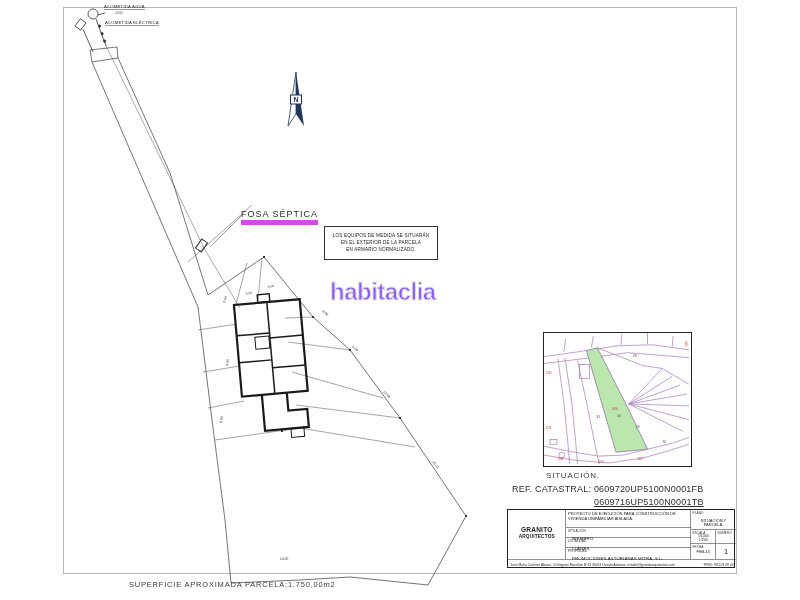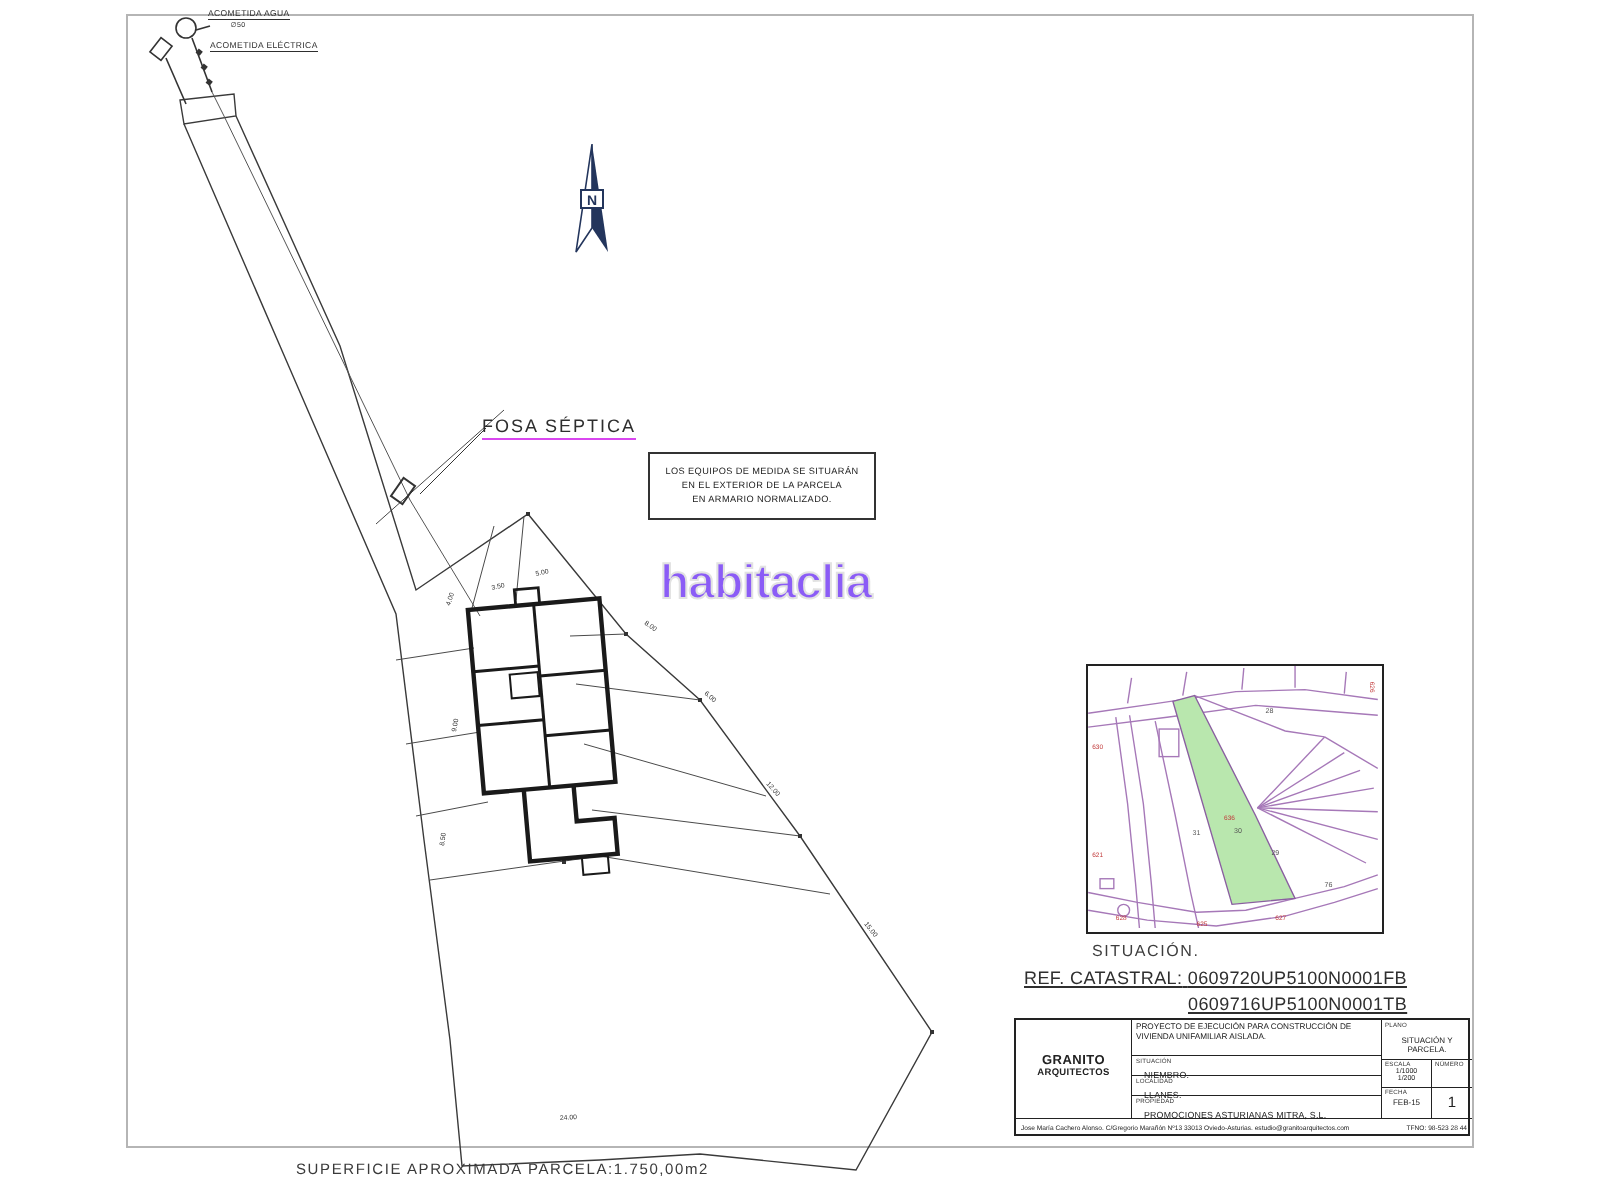--- a/index.html
+++ b/index.html
@@ -12,21 +12,21 @@
 
   
   .half{transform:scale(.5);transform-origin:0 0;}
 
   .lbl-acometida{font-size:8.5px;color:#2e2e2e;letter-spacing:.4px;white-space:nowrap;}
   .lbl-acometida .u{border-bottom:1px solid #2e2e2e;padding-bottom:1px;display:inline-block;}
   .lbl-acometida .sub{display:block;text-align:center;font-size:7px;margin-top:1px;width:60px;}
 
   .lbl-fosa{
     font-size:9px;letter-spacing:1px;color:#2e2e2e;white-space:nowrap;
-    border-bottom:1px solid #d946ef;padding-bottom:1px;
+    border-bottom:5px solid #d946ef;padding-bottom:1px;
   }
 
   .note-box{
     width:224px;height:64px;border:2px solid #333;background:#fff;
     display:flex;flex-direction:column;justify-content:center;align-items:center;
     font-size:9.2px;line-height:1.5;letter-spacing:.4px;color:#222;text-align:center;white-space:nowrap;
   }
 
   .watermark{
     font-size:24px;font-weight:700;letter-spacing:-.5px;color:#8b5cf6;
@@ -229,21 +229,21 @@
       <text x="14" y="129">628</text>
       <text x="55" y="132">625</text>
       <text x="95" y="129">627</text>
       <text x="143" y="8" transform="rotate(90 143 8)">626</text>
     </g>
   </svg>
 </div>
 
 <div class="abs situacion" style="left:546px;top:471px;">SITUACIÓN.</div>
 
-<div class="abs refline" style="left:512px;top:484px;text-decoration:underline;">
+<div class="abs refline" style="left:512px;top:484px;">
   <span>REF. CATASTRAL:</span>
   <span>0609720UP5100N0001FB</span>
 </div>
 <div class="abs refline" style="left:594px;top:497px;text-decoration:underline;">
   <span>0609716UP5100N0001TB</span>
 </div>
 
 <div class="abs tb">
 
   <div class="cell tb-logo">
@@ -286,13 +286,13 @@
   <div class="cell" style="left:416px;top:68px;width:40px;height:30px;text-align:center;">
     <div style="font-size:15px;margin-top:6px;">1</div>
   </div>
 
   <div class="cell tb-footer">
     <span>Jose María Cachero Alonso. C/Gregorio Marañón Nº13 33013 Oviedo-Asturias. estudio@granitoarquitectos.com</span>
     <span>TFNO: 98-523 28 44</span>
   </div>
 </div>
 
-<div class="abs superficie" style="left:104px;top:580px;padding-left:44px;">SUPERFICIE APROXIMADA PARCELA:1.750,00m2</div>
+<div class="abs superficie" style="left:85px;top:580px;padding-left:44px;">SUPERFICIE APROXIMADA PARCELA:1.750,00m2</div>
 
 </body></html>

